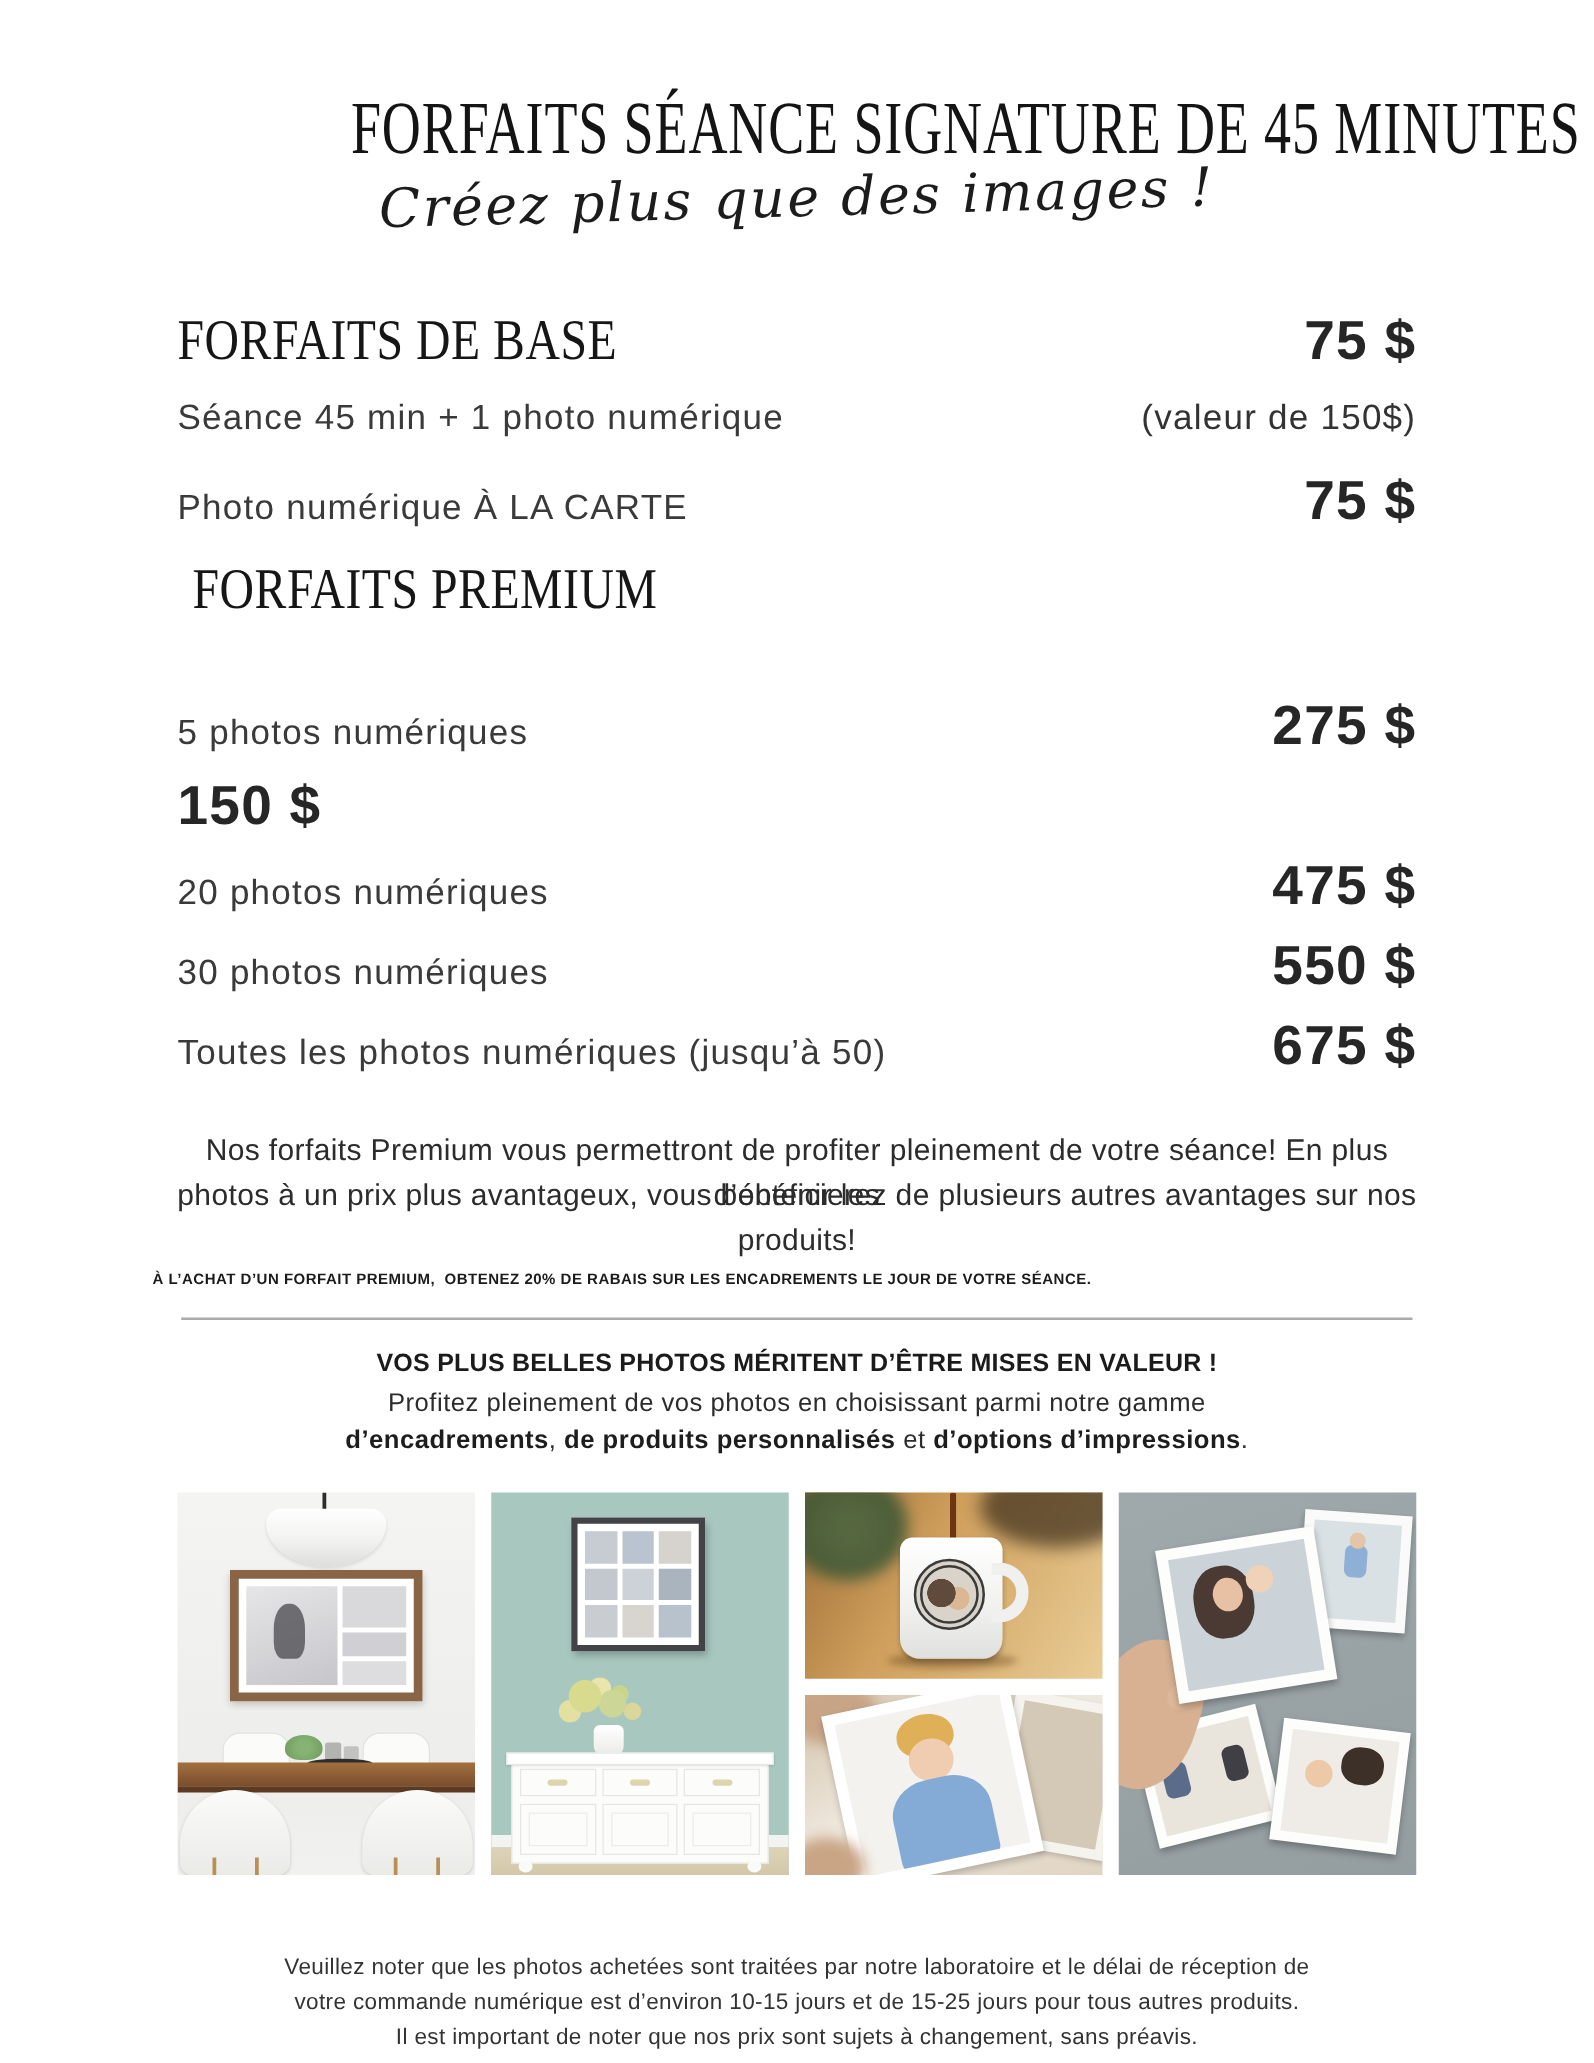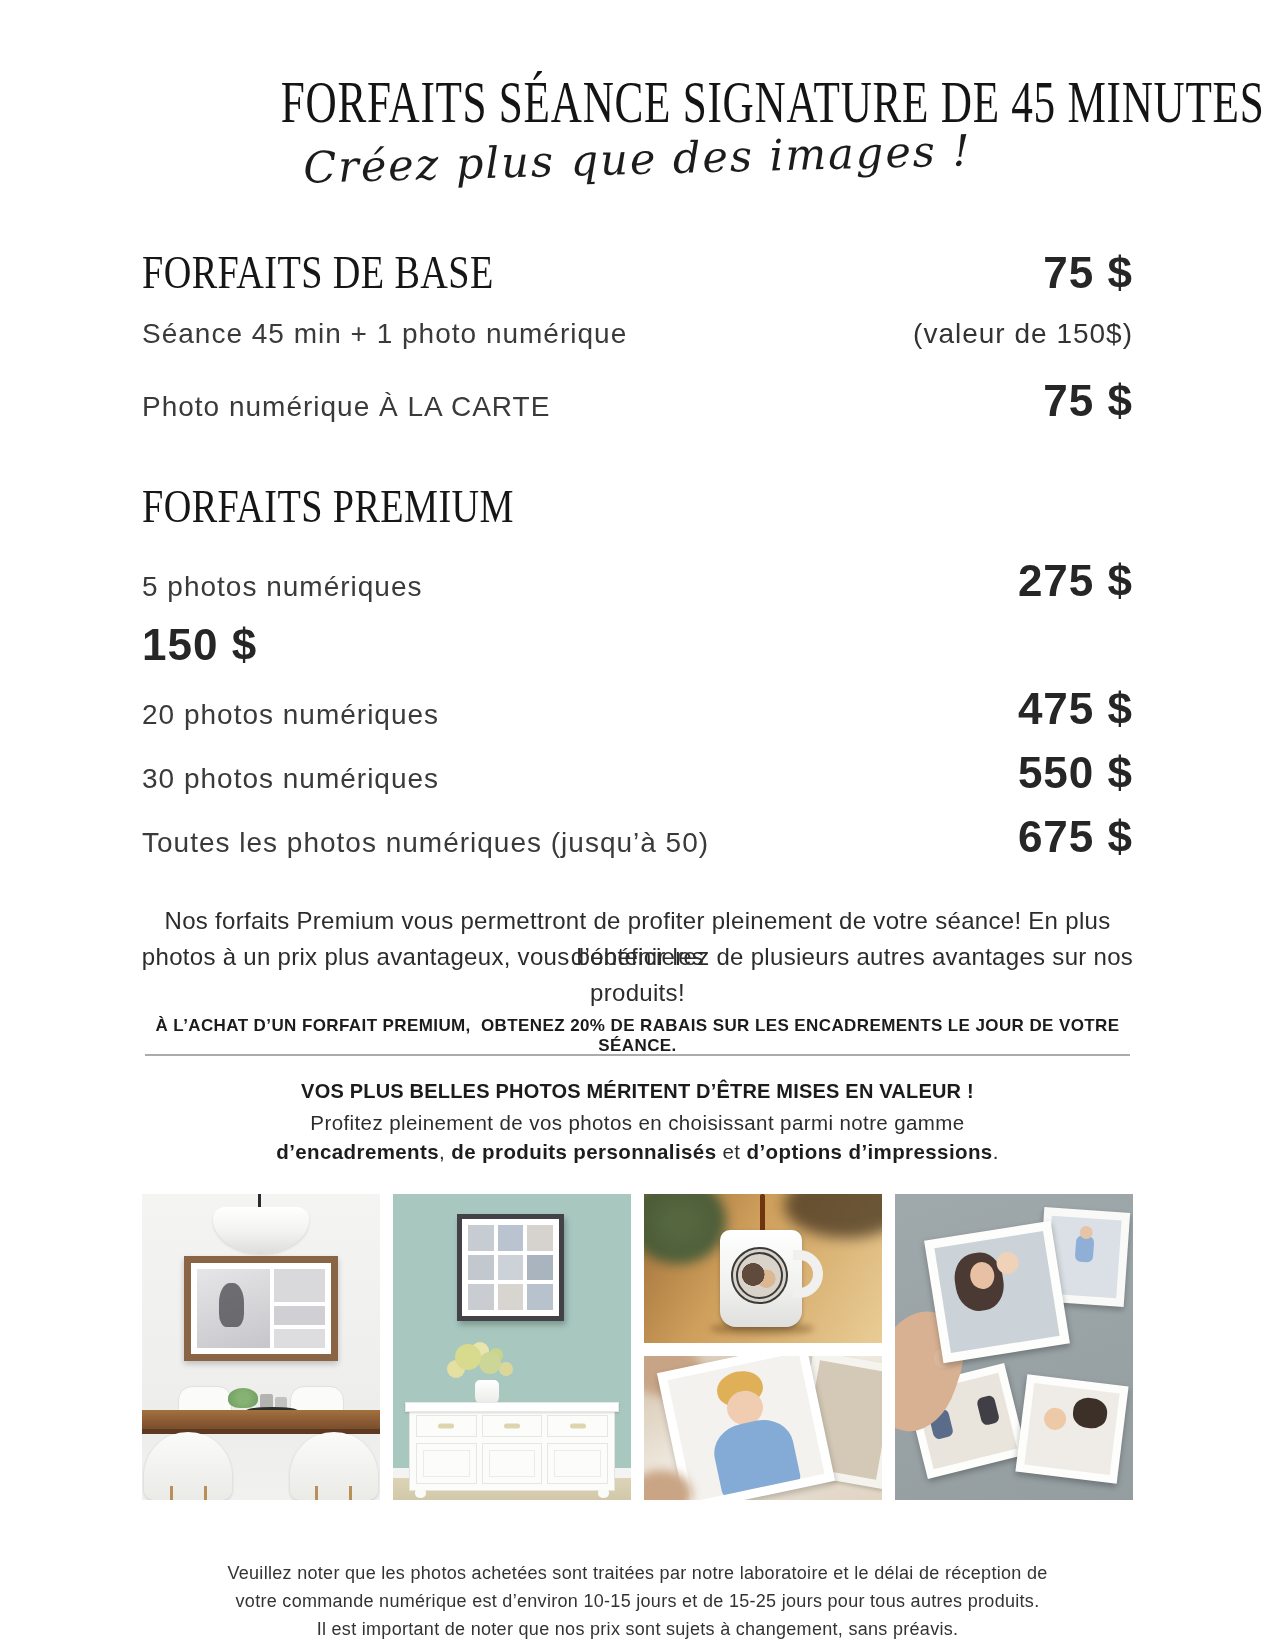--- a/index.html
+++ b/index.html
@@ -28,35 +28,35 @@
     transform:scaleX(0.83); transform-origin:left bottom; display:inline-block;
   }
   .rowline { position:absolute; left:0; right:0; display:flex; justify-content:space-between; align-items:baseline; }
   .item-label { font-size:28px; font-weight:400; letter-spacing:1px; color:#3a3a3a; }
   .price { font-size:44px; font-weight:700; letter-spacing:1px; color:#262626; white-space:nowrap; }
   .note  { font-size:28px; letter-spacing:1px; color:#333333; }
 
   .base-head { top:248px; }
   .base-row1 { top:318px; }
   .base-row2 { top:376px; }
-  .prem-head { top:484px; }
+  .prem-head { top:448px;margin-left:12px; }
   .prem-row0 { top:556px; }
   .prem-row1 { top:620px; }
   .prem-row2 { top:684px; }
   .prem-row3 { top:748px; }
   .prem-row4 { top:812px; }
 
   .desc {
     position:absolute; left:-10px; right:-10px; text-align:center;
     font-size:24px; line-height:36px; letter-spacing:0.3px; color:#2c2c2c;
   }
   .desc-1 { top:903px; } .desc-2 { top:939px; }
   .promo {
-    position:absolute; top:1016px; left:-20px; right:-20px; text-align:center;
-    font-size:17px; font-weight:700; letter-spacing:0.4px; color:#1b1b1b;
+    position:absolute; top:1016px; left:-20px; right:-20px; text-align:left;
+    font-size:12px; font-weight:700; letter-spacing:0.4px; color:#1b1b1b;
   }
   .divider { position:absolute; top:1054px; left:3px; right:3px; height:2px; background:#ababab; }
   .headline {
     position:absolute; top:1080px; left:0; right:0; text-align:center;
     font-size:20px; font-weight:700; letter-spacing:0.2px; color:#1b1b1b;
   }
   .intro { position:absolute; left:0; right:0; text-align:center; font-size:20.5px; letter-spacing:0.4px; color:#2c2c2c; }
   .intro-1 { top:1111px; }
   .intro-2 { top:1140px; }
   .intro-2 b { font-weight:700; color:#1d1d1d; }

